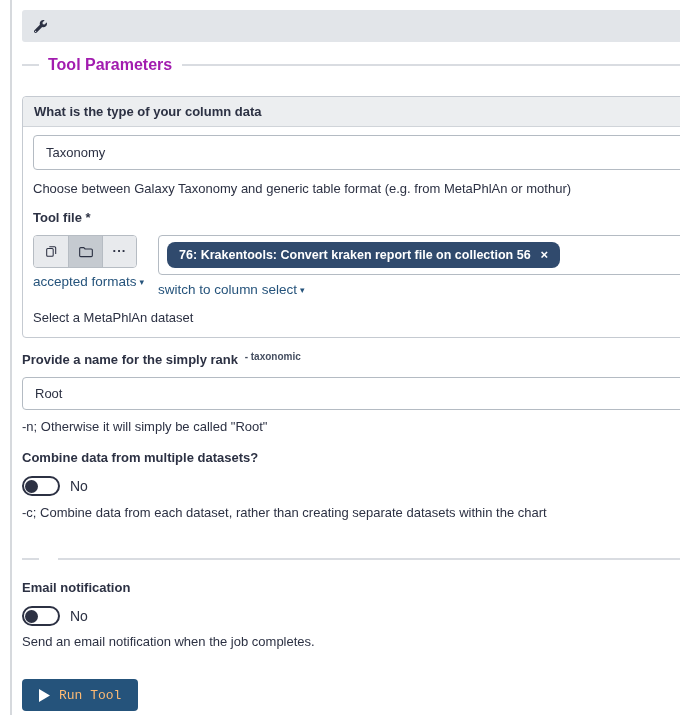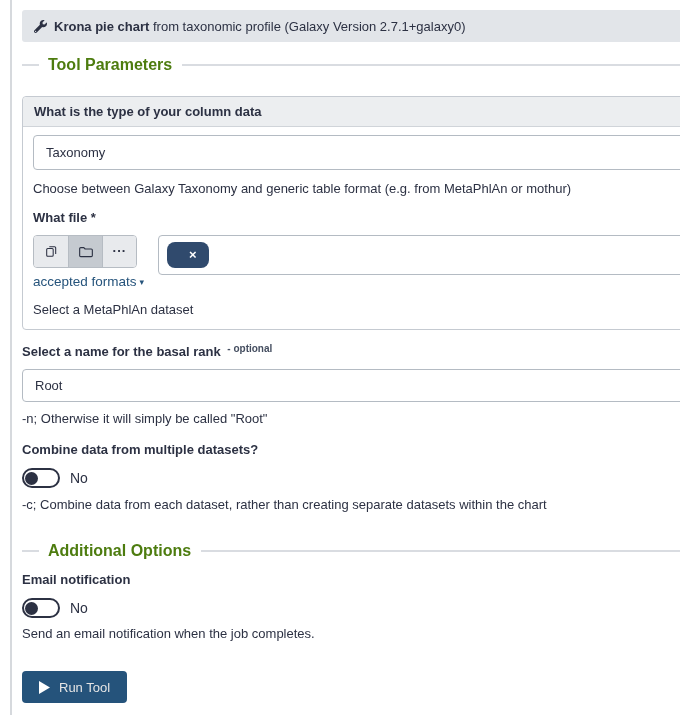--- a/index.html
+++ b/index.html
@@ -16,21 +16,21 @@
   .tool-header{
     margin-top:10px;height:32px;background:#e2e5e9;border-radius:3px;
     display:flex;align-items:center;gap:7px;padding:0 12px;box-sizing:border-box;
   }
   .tool-header .tool-name{font-weight:700;}
   .icon{display:inline-flex;align-items:center;justify-content:center;flex:none;}
 
   
   .section-heading{display:flex;align-items:center;margin-top:12px;height:22px;}
   .section-heading .dash{width:17px;height:2px;background:#d9dce1;flex:none;margin-right:9px;}
-  .section-heading h2{margin:0;font-size:16px;font-weight:700;color:#4d7c0f;white-space:nowrap;}
+  .section-heading h2{margin:0;font-size:16px;font-weight:700;color:#a21caf;white-space:nowrap;}
   .section-heading .rule{flex:1;height:2px;background:#d9dce1;margin-left:10px;}
 
   
   .card{margin-top:20px;border:1px solid #c5cad1;border-radius:4px;background:#fff;}
   .card-header{
     background:#eceef0;border-bottom:1px solid #d0d4d9;border-radius:4px 4px 0 0;
     padding:7px 11px;font-weight:700;
   }
   .card-body{padding:8px 10px 12px 10px;}
 
@@ -79,44 +79,40 @@
   .toggle-row{display:flex;align-items:center;margin-top:11px;gap:10px;}
   .toggle{
     width:38px;height:20px;border:2px solid #2c3143;border-radius:11px;background:#fff;
     display:inline-flex;align-items:center;box-sizing:border-box;cursor:pointer;flex:none;
   }
   .toggle .knob{width:13px;height:13px;border-radius:50%;background:#2c3143;margin-left:1px;}
   .toggle-label{font-size:14px;}
 
   .run-btn{
     margin-top:30px;display:inline-flex;align-items:center;gap:9px;
-    background:#25537b;color:#e5e5e5;border:none;border-radius:4px;
-    padding:0 17px;height:32px;font-family:Liberation Sans, sans-serif;font-size:13px;cursor:pointer;
+    background:#25537b;color:#fdba74;border:none;border-radius:4px;
+    padding:0 17px;height:32px;font-family:Liberation Mono, monospace;font-size:13px;cursor:pointer;
   }
   .mt8{margin-top:8px;} .mt9{margin-top:9px;} .mt10{margin-top:10px;}
   .mt13{margin-top:13px;} .mt14{margin-top:14px;} .mt16{margin-top:16px;} .mt28{margin-top:28px;}
 </style>
 </head>
 <body>
 
 <div class="left-rule"></div>
 
 <div class="content">
 
   
   <div class="tool-header">
     <span class="icon">
       <svg width="13" height="13" viewBox="0 0 512 512">
           <path fill="#2c3143" d="M507.73 109.1c-2.24-9.03-13.54-12.09-20.12-5.51l-74.36 74.36-67.88-11.31-11.31-67.88 74.36-74.36c6.62-6.62 3.43-17.9-5.66-20.16-47.38-11.74-99.55.91-136.58 37.93-39.64 39.64-50.55 97.1-34.05 147.2L18.74 402.76c-24.99 24.99-24.99 65.51 0 90.5 24.99 24.99 65.51 24.99 90.5 0l213.21-213.21c50.12 16.71 107.47 5.68 147.37-34.22 37.07-37.07 49.7-89.32 37.91-136.73zM64 472c-13.25 0-24-10.75-24-24 0-13.26 10.75-24 24-24s24 10.74 24 24c0 13.25-10.75 24-24 24z"></path>
         </svg>
     </span>
-    <span>
-      <span class="tool-name">Krona pie chart</span>
-      <span>from taxonomic profile (Galaxy Version 2.7.1+galaxy0)</span>
-    </span>
   </div>
 
   
   <div class="section-heading">
     <span class="dash"></span>
     <h2>Tool Parameters</h2>
     <span class="rule"></span>
   </div>
 
   
@@ -125,21 +121,21 @@
       <span>What is the type of your column data</span>
     </div>
     <div class="card-body">
 
       <div class="select-box">
         <span>Taxonomy</span>
       </div>
       <div class="help">Choose between Galaxy Taxonomy and generic table format (e.g. from MetaPhlAn or mothur)</div>
 
       <div class="field-label">
-        <span>What file</span>
+        <span>Tool file</span>
         <span class="req">*</span>
       </div>
 
       <div class="input-file-row">
         <div class="col-left">
           <div class="btn-group">
             <button>
               <span class="icon">
                 <svg width="15" height="15" viewBox="0 0 24 24" fill="none" stroke="#2c3143" stroke-width="1.7" stroke-linejoin="round">
                   <path d="M8.5 4.5 h8.5 a1.7 1.7 0 0 1 1.7 1.7 V16"></path>
@@ -159,52 +155,55 @@
             </button>
           </div>
           <a class="form-link link-under-buttons">
             <span>accepted formats</span><span class="caret">▾</span>
           </a>
         </div>
 
         <div class="col-right">
           <div class="data-input-box">
             <span class="tag">
+              <span>76: Krakentools: Convert kraken report file on collection 56</span>
               <span class="tag-close">×</span>
             </span>
           </div>
+          <a class="form-link link-under-input">
+            <span>switch to column select</span><span class="caret">▾</span>
+          </a>
         </div>
       </div>
 
       <div class="help mt13">Select a MetaPhlAn dataset</div>
     </div>
   </div>
 
   
   <div class="field-label mt14">
-    <span>Select a name for the basal rank</span>
-    <span class="optional-marker">- optional</span>
+    <span>Provide a name for the simply rank</span>
+    <span class="optional-marker">- taxonomic</span>
   </div>
   <input type="text" class="text-input" value="Root" style="">
   <div class="help mt9">-n; Otherwise it will simply be called "Root"</div>
 
   
   <div class="field-label mt16">Combine data from multiple datasets?</div>
   <div class="toggle-row">
     <span class="toggle">
         <span class="knob"></span>
       </span>
     <span class="toggle-label">No</span>
   </div>
   <div class="help mt9">-c; Combine data from each dataset, rather than creating separate datasets within the chart</div>
 
   
   <div class="section-heading mt28">
     <span class="dash"></span>
-    <h2>Additional Options</h2>
     <span class="rule"></span>
   </div>
 
   
   <div class="field-label mt10">Email notification</div>
   <div class="toggle-row">
     <span class="toggle">
         <span class="knob"></span>
       </span>
     <span class="toggle-label">No</span>

